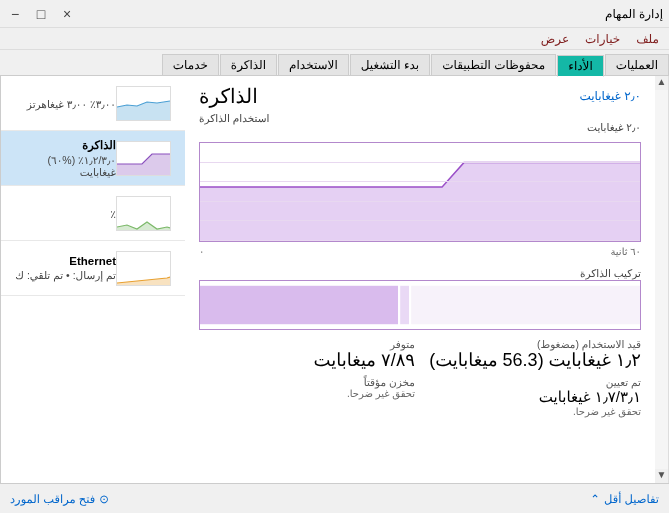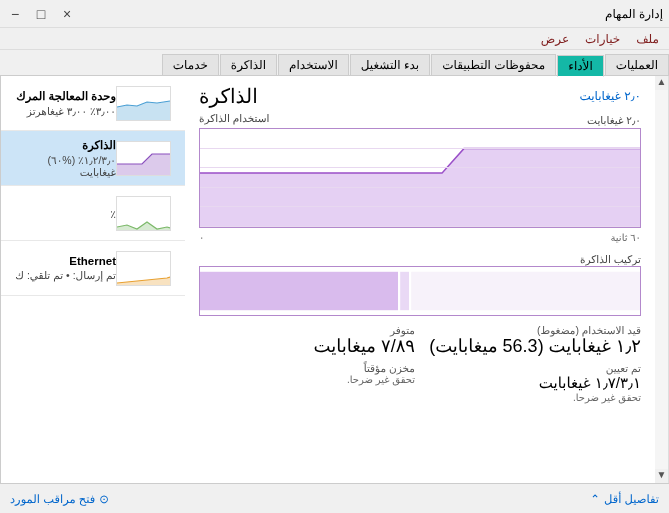--- a/index.html
+++ b/index.html
@@ -184,21 +184,21 @@
     .content-subtitle {
       font-size: 12px;
       color: #0066cc;
       cursor: pointer;
     }
 
     .chart-label {
       font-size: 10.5px;
       color: #444;
       text-align: right;
-      margin-bottom: 3px;
+      margin-bottom: 17px;
     }
     .chart-label-left {
       font-size: 10.5px;
       color: #444;
       text-align: left;
     }
 
     
     .memory-chart-container {
       border: 1px solid #b388cc;
@@ -403,21 +403,20 @@
   <div class="resource-panel">
 
     <div class="resource-item">
       <div class="resource-mini-chart">
         <svg width="53" height="33" viewBox="0 0 53 33">
           <polygon points="0,33 0,20 10,18 20,19 30,15 40,16 53,14 53,33" fill="rgba(74,159,212,0.3)"></polygon>
           <polyline points="0,20 10,18 20,19 30,15 40,16 53,14" fill="none" stroke="#4a9fd4" stroke-width="1.2"></polyline>
         </svg>
       </div>
       <div class="resource-info">
-        <div class="resource-name">وحدة المعالجة المرك</div>
         <div class="resource-detail">٣٫٠٠٪ ٣٫٠٠ غيغاهرتز</div>
       </div>
     </div>
 
     <div class="resource-item active">
       <div class="resource-mini-chart">
         <svg width="53" height="33" viewBox="0 0 53 33">
           <polygon points="0,33 0,22 15,22 25,22 35,12 53,12 53,33" fill="rgba(138,79,189,0.3)"></polygon>
           <polyline points="0,22 15,22 25,22 35,12 53,12" fill="none" stroke="#8a4fbd" stroke-width="1.2"></polyline>
         </svg>

